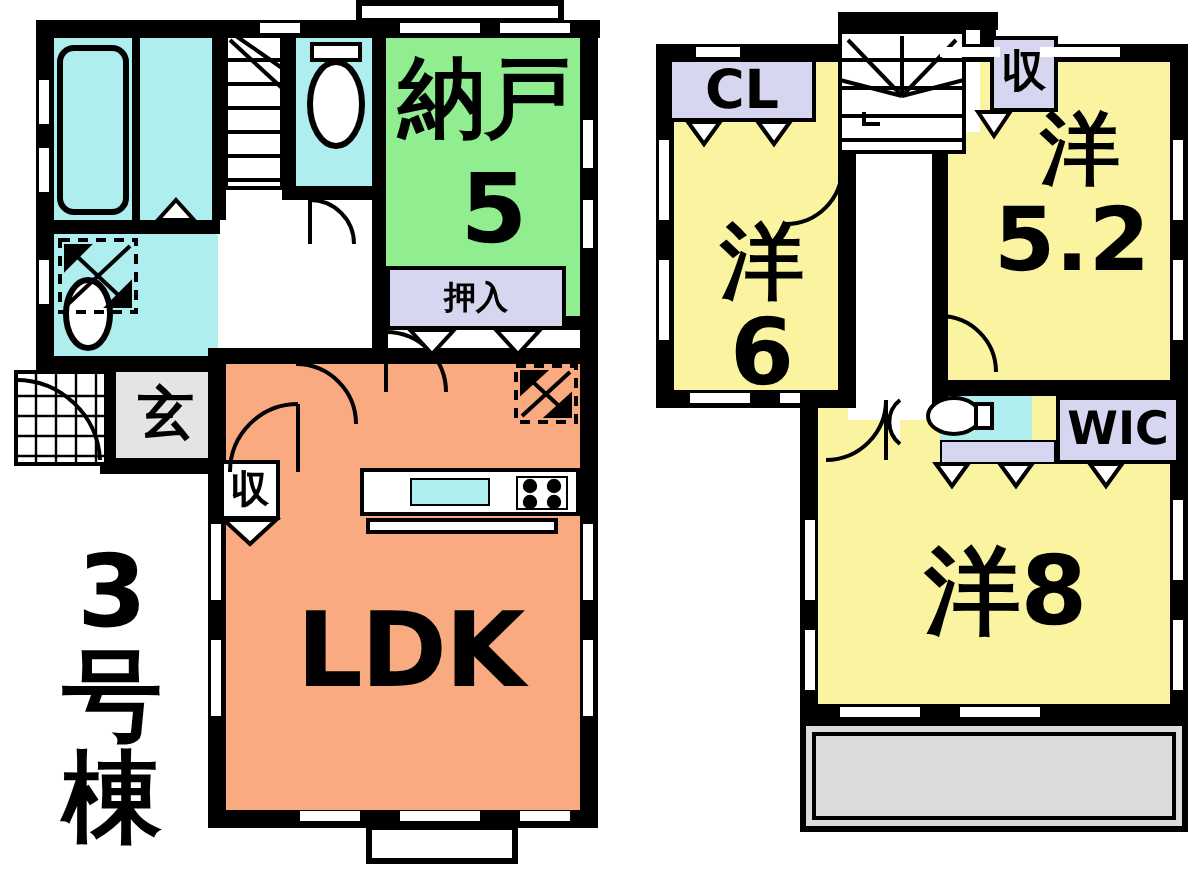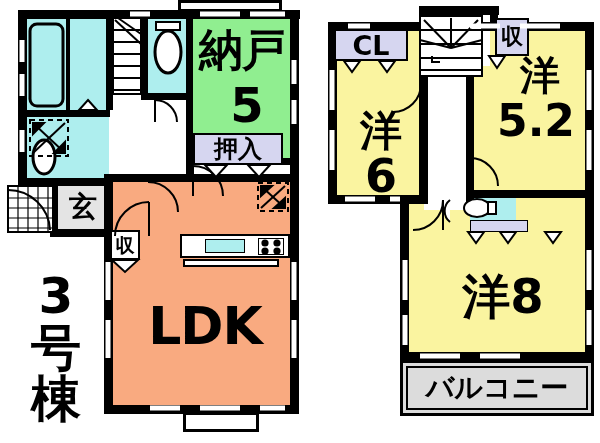--- a/index.html
+++ b/index.html
@@ -105,21 +105,21 @@
     <div class="b wall" style="left:106px;top:10px;width:7px;height:100px;"></div>
     <div class="b wall" style="left:22px;top:110px;width:88px;height:7px;"></div>
     <div class="b wall" style="left:141px;top:10px;width:7px;height:90px;"></div>
     <div class="b wall" style="left:186px;top:10px;width:7px;height:90px;"></div>
     <div class="b wall" style="left:141px;top:93px;width:52px;height:7px;"></div>
     <div class="b wall" style="left:186px;top:158px;width:113px;height:7px;"></div>
     <div class="b wall" style="left:104px;top:174px;width:188px;height:8px;"></div>
     <div class="b wall" style="left:186px;top:96px;width:7px;height:84px;"></div>
     <div class="b wall" style="left:66px;top:18px;width:4px;height:92px;"></div>
 
-    <div class="plate" style="left:193px;top:133px;width:90px;height:32px;background:#D6D6F0;font-size:24px;">
+    <div class="plate" style="left:193px;top:133px;width:90px;height:32px;background:#D6D6F0;font-size:16px;">
       <span>押入</span>
     </div>
 
     <div class="plate" style="left:110px;top:230px;width:30px;height:30px;background:#ffffff;font-size:19px;">
       <span>収</span>
     </div>
 
     <div class="b" style="left:180px;top:234px;width:110px;height:24px;background:#ffffff;border:2px solid #000;"></div>
     <div class="b" style="left:205px;top:239px;width:40px;height:14px;background:#AEEEEE;border:1px solid #000;"></div>
     <div class="b" style="left:258px;top:238px;width:26px;height:17px;background:#ffffff;border:1px solid #000;"></div>
@@ -168,20 +168,23 @@
     <div class="b" style="left:86px;top:366px;width:182px;height:44px;border:2px solid #000;background:#DCDCDC;"></div>
 
     <div class="plate" style="left:14px;top:29px;width:74px;height:32px;background:#D6D6F0;font-size:27px;">
       <span>CL</span>
     </div>
 
     <div class="plate" style="left:175px;top:18px;width:34px;height:38px;background:#D6D6F0;font-size:22px;">
       <span>収</span>
     </div>
 
+    <div class="plate" style="left:208px;top:198px;width:62px;height:34px;background:#D6D6F0;font-size:23px;">
+      <span>WIC</span>
+    </div>
 
     <div class="b" style="left:150px;top:220px;width:58px;height:12px;background:#D6D6F0;border:1px solid #000;"></div>
 
     <div class="lbl" style="left:18px;top:108px;width:86px;height:46px;font-size:42px;">
       <span>洋</span>
     </div>
     <div class="lbl" style="left:18px;top:152px;width:86px;height:48px;font-size:46px;">
       <span>6</span>
     </div>
 
@@ -190,23 +193,20 @@
     </div>
     <div class="lbl" style="left:160px;top:96px;width:112px;height:50px;font-size:44px;text-align:right;">
       <span>5.2</span>
     </div>
 
     <div class="lbl" style="left:118px;top:268px;width:130px;height:56px;font-size:48px;">
       <span>洋</span>
       <span>8</span>
     </div>
 
-    <div class="lbl" style="left:86px;top:366px;width:182px;height:44px;font-size:28px;letter-spacing:0px;">
-      <span>バルコニー</span>
-    </div>
   </div>
 
   <svg class="ov" viewBox="0 0 600 443">
     <g fill="none" stroke="#000" stroke-width="2">
 
       <rect x="30" y="24" width="33" height="82" rx="7" ry="7" fill="#AEEEEE" stroke="#000" stroke-width="3"></rect>
 
       <ellipse cx="44" cy="157" rx="11" ry="17" fill="#ffffff" stroke="#000" stroke-width="3"></ellipse>
 
       <g>

